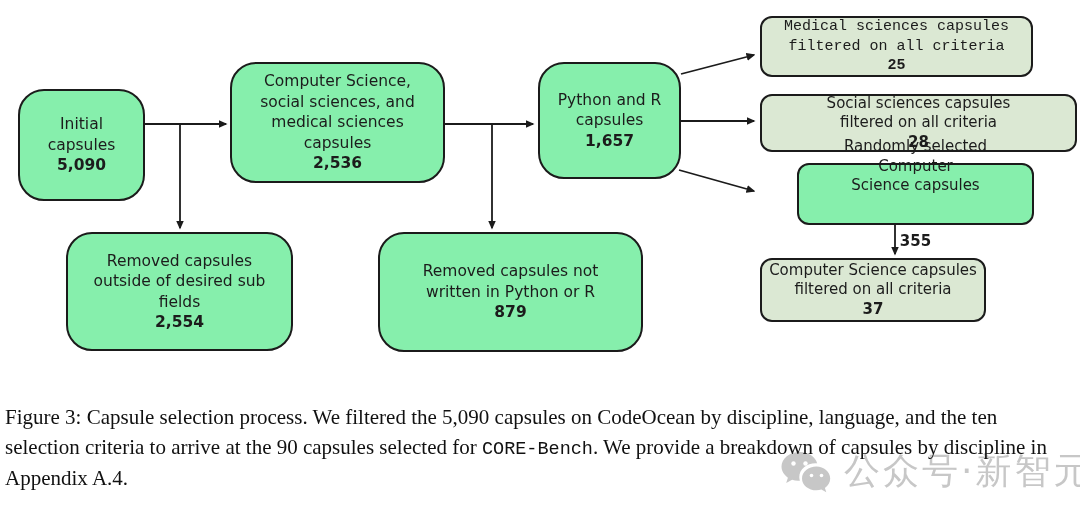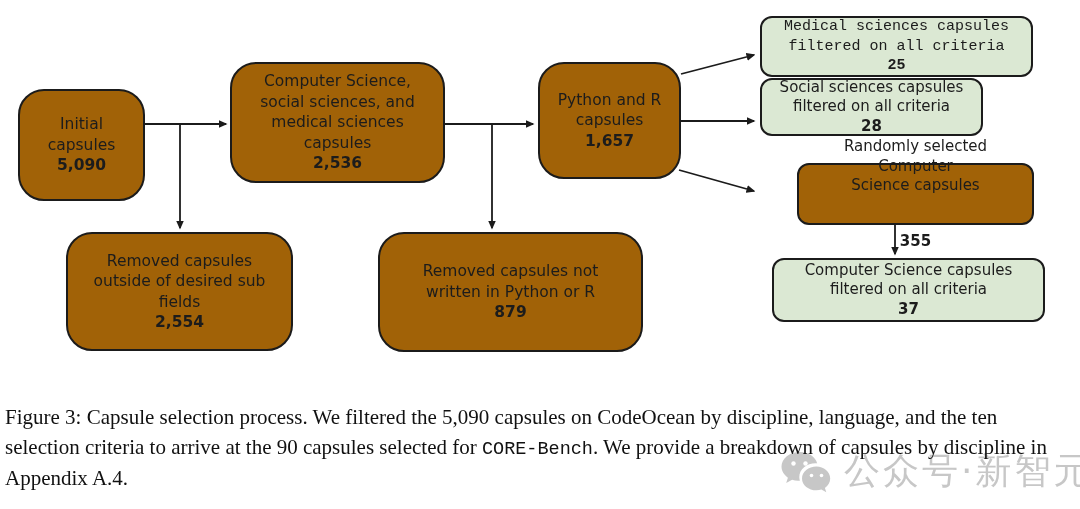--- a/index.html
+++ b/index.html
@@ -1,19 +1,19 @@
 <!DOCTYPE html>
 <html><head>
 <meta charset="utf-8">
 <style>
   html,body{margin:0;padding:0;background:#ffffff;}
   #page{position:relative;width:1080px;height:509px;background:#ffffff;overflow:hidden;
         font-family:"DejaVu Sans", sans-serif;}
   
-  .box{position:absolute;background:#a16207;border:2px solid #1b1b1b;border-radius:26px;
+  .box{position:absolute;background:#86efac;border:2px solid #1b1b1b;border-radius:26px;
        display:flex;flex-direction:column;align-items:center;justify-content:center;
        text-align:center;color:#1c1c1c;font-size:15.5px;line-height:1.32;box-sizing:border-box;
        padding:4px 6px;}
   .box.green{background:#dbe8d3;}
   .box.small-radius{border-radius:12px;font-size:15px;line-height:1.3;}
   .box .label{white-space:pre-line;}
   .box .count{font-weight:bold;}
   
   #arrows{position:absolute;left:0;top:0;width:1080px;height:509px;pointer-events:none;}
   
@@ -70,33 +70,33 @@
 capsules</span>
     <span class="count">1,657</span>
   </div>
 
   <div class="box green small-radius" style="left:760px;top:16px;width:273px;height:61px;font-family:Liberation Mono, monospace;">
     <span class="label">Medical sciences capsules
 filtered on all criteria</span>
     <span class="count">25</span>
   </div>
 
-  <div class="box green small-radius" style="left:760px;top:78px;width:223px;height:58px;">
+  <div class="box green small-radius" style="left:760px;top:94px;width:317px;height:58px;">
     <span class="label">Social sciences capsules
 filtered on all criteria</span>
     <span class="count">28</span>
   </div>
 
   <div class="box small-radius" style="left:797px;top:163px;width:237px;height:62px;gap:36px;">
     <span class="label">Randomly selected Computer
 Science capsules</span>
     <span class="count">355</span>
   </div>
 
-  <div class="box green small-radius" style="left:760px;top:258px;width:273px;height:64px;margin-left:12px;">
+  <div class="box green small-radius" style="left:760px;top:258px;width:226px;height:64px;">
     <span class="label">Computer Science capsules
 filtered on all criteria</span>
     <span class="count">37</span>
   </div>
 
   <div class="box" style="left:66px;top:232px;width:227px;height:119px;">
     <span class="label">Removed capsules
 outside of desired sub
 fields</span>
     <span class="count">2,554</span>

